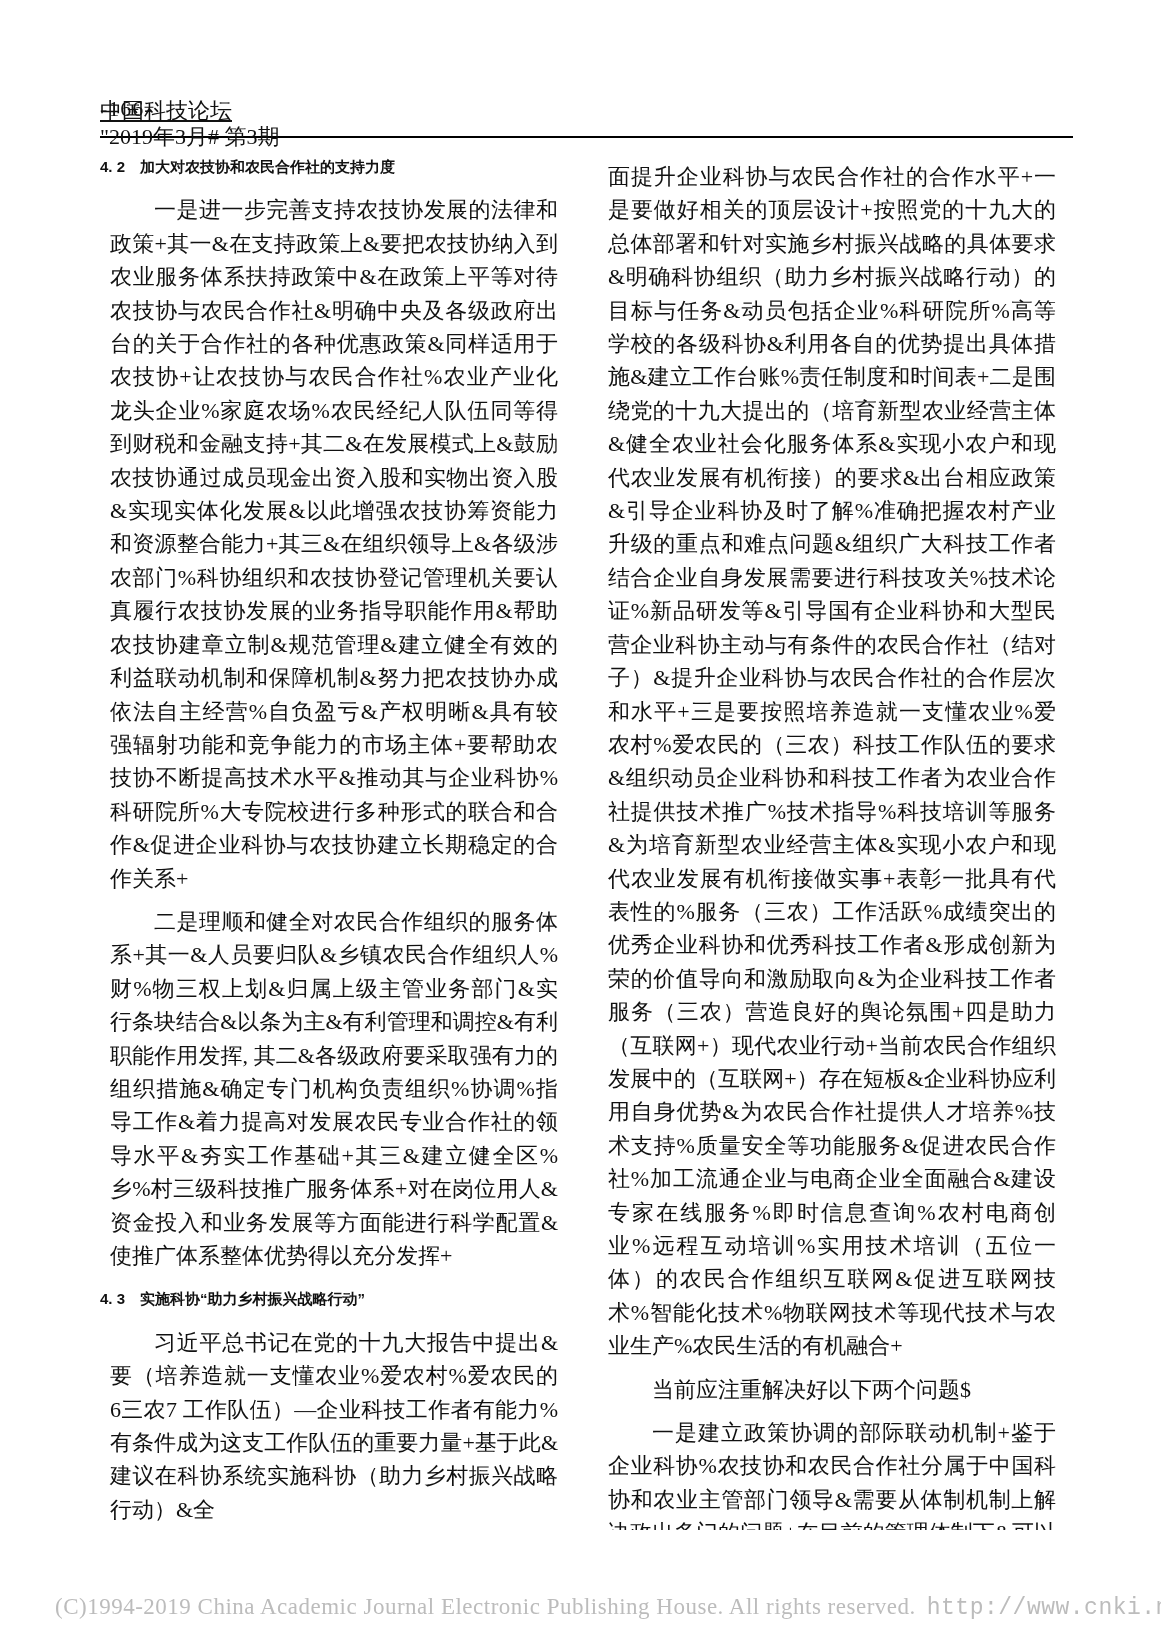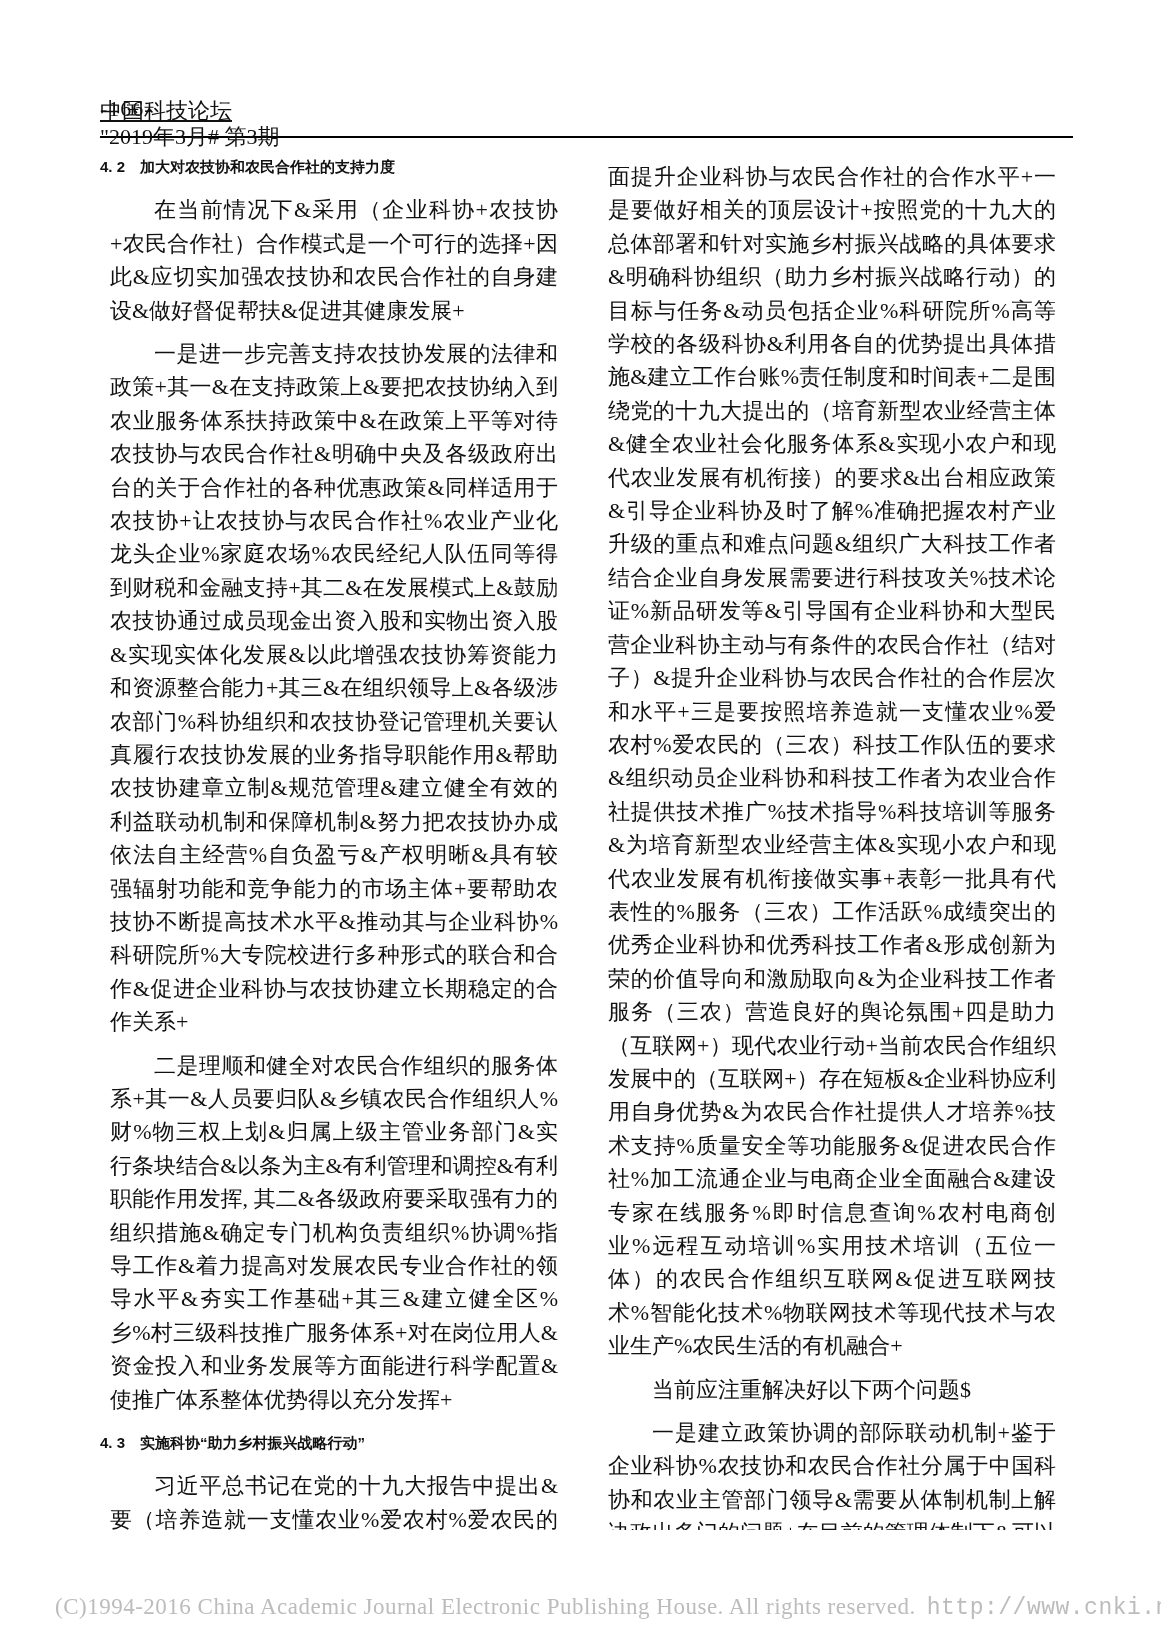--- a/index.html
+++ b/index.html
@@ -101,29 +101,28 @@
   <span class="left-slot">-166-</span>
   <span class="center">中国科技论坛</span>
   <span class="right-slot">"2019年3月# 第3期</span>
 </div>
 
 <div class="header-rule"></div>
 
 <div class="columns">
   <div class="col">
     <h3 class="sec-heading">4. 2　加大对农技协和农民合作社的支持力度</h3>
-    <p class="para indent">在当前情况下&amp;采用（企业科协+农技协+农民合作社）合作模式是一个可行的选择+因此&amp;应切实加强农技协和农民合作社的自身建设&amp;做好督促帮扶&amp;促进其健康发展+</p>
     <p class="para indent">一是进一步完善支持农技协发展的法律和政策+其一&amp;在支持政策上&amp;要把农技协纳入到农业服务体系扶持政策中&amp;在政策上平等对待农技协与农民合作社&amp;明确中央及各级政府出台的关于合作社的各种优惠政策&amp;同样适用于农技协+让农技协与农民合作社%农业产业化龙头企业%家庭农场%农民经纪人队伍同等得到财税和金融支持+其二&amp;在发展模式上&amp;鼓励农技协通过成员现金出资入股和实物出资入股&amp;实现实体化发展&amp;以此增强农技协筹资能力和资源整合能力+其三&amp;在组织领导上&amp;各级涉农部门%科协组织和农技协登记管理机关要认真履行农技协发展的业务指导职能作用&amp;帮助农技协建章立制&amp;规范管理&amp;建立健全有效的利益联动机制和保障机制&amp;努力把农技协办成依法自主经营%自负盈亏&amp;产权明晰&amp;具有较强辐射功能和竞争能力的市场主体+要帮助农技协不断提高技术水平&amp;推动其与企业科协%科研院所%大专院校进行多种形式的联合和合作&amp;促进企业科协与农技协建立长期稳定的合作关系+</p>
     <p class="para indent">二是理顺和健全对农民合作组织的服务体系+其一&amp;人员要归队&amp;乡镇农民合作组织人%财%物三权上划&amp;归属上级主管业务部门&amp;实行条块结合&amp;以条为主&amp;有利管理和调控&amp;有利职能作用发挥, 其二&amp;各级政府要采取强有力的组织措施&amp;确定专门机构负责组织%协调%指导工作&amp;着力提高对发展农民专业合作社的领导水平&amp;夯实工作基础+其三&amp;建立健全区%乡%村三级科技推广服务体系+对在岗位用人&amp;资金投入和业务发展等方面能进行科学配置&amp;使推广体系整体优势得以充分发挥+</p>
     <h3 class="sec-heading">4. 3　实施科协“助力乡村振兴战略行动”</h3>
     <p class="para indent">习近平总书记在党的十九大报告中提出&amp;要（培养造就一支懂农业%爱农村%爱农民的 6三农7 工作队伍）—企业科技工作者有能力%有条件成为这支工作队伍的重要力量+基于此&amp;建议在科协系统实施科协（助力乡村振兴战略行动）&amp;全</p>
   </div>
   <div class="col">
     <p class="para">面提升企业科协与农民合作社的合作水平+一是要做好相关的顶层设计+按照党的十九大的总体部署和针对实施乡村振兴战略的具体要求&amp;明确科协组织（助力乡村振兴战略行动）的目标与任务&amp;动员包括企业%科研院所%高等学校的各级科协&amp;利用各自的优势提出具体措施&amp;建立工作台账%责任制度和时间表+二是围绕党的十九大提出的（培育新型农业经营主体&amp;健全农业社会化服务体系&amp;实现小农户和现代农业发展有机衔接）的要求&amp;出台相应政策&amp;引导企业科协及时了解%准确把握农村产业升级的重点和难点问题&amp;组织广大科技工作者结合企业自身发展需要进行科技攻关%技术论证%新品研发等&amp;引导国有企业科协和大型民营企业科协主动与有条件的农民合作社（结对子）&amp;提升企业科协与农民合作社的合作层次和水平+三是要按照培养造就一支懂农业%爱农村%爱农民的（三农）科技工作队伍的要求&amp;组织动员企业科协和科技工作者为农业合作社提供技术推广%技术指导%科技培训等服务&amp;为培育新型农业经营主体&amp;实现小农户和现代农业发展有机衔接做实事+表彰一批具有代表性的%服务（三农）工作活跃%成绩突出的优秀企业科协和优秀科技工作者&amp;形成创新为荣的价值导向和激励取向&amp;为企业科技工作者服务（三农）营造良好的舆论氛围+四是助力（互联网+）现代农业行动+当前农民合作组织发展中的（互联网+）存在短板&amp;企业科协应利用自身优势&amp;为农民合作社提供人才培养%技术支持%质量安全等功能服务&amp;促进农民合作社%加工流通企业与电商企业全面融合&amp;建设专家在线服务%即时信息查询%农村电商创业%远程互动培训%实用技术培训（五位一体）的农民合作组织互联网&amp;促进互联网技术%智能化技术%物联网技术等现代技术与农业生产%农民生活的有机融合+</p>
     <p class="para indent">当前应注重解决好以下两个问题$</p>
     <p class="para indent">一是建立政策协调的部际联动机制+鉴于企业科协%农技协和农民合作社分属于中国科协和农业主管部门领导&amp;需要从体制机制上解决政出多门的问题+在目前的管理体制下&amp;可以通过建立部际联动机制&amp;不定期就有关问题进行协调&amp;</p>
     <p class="continuation-note">(下转第 177 页)</p>
   </div>
 </div>
 
 <div class="page-footer">
-  <span>(C)1994-2016 China Academic Journal Electronic Publishing House. All rights reserved.</span><span class="url">http://www.cnki.net</span>
+  <span>(C)1994-2019 China Academic Journal Electronic Publishing House. All rights reserved.</span><span class="url">http://www.cnki.net</span>
 </div>
 
 </body></html>

